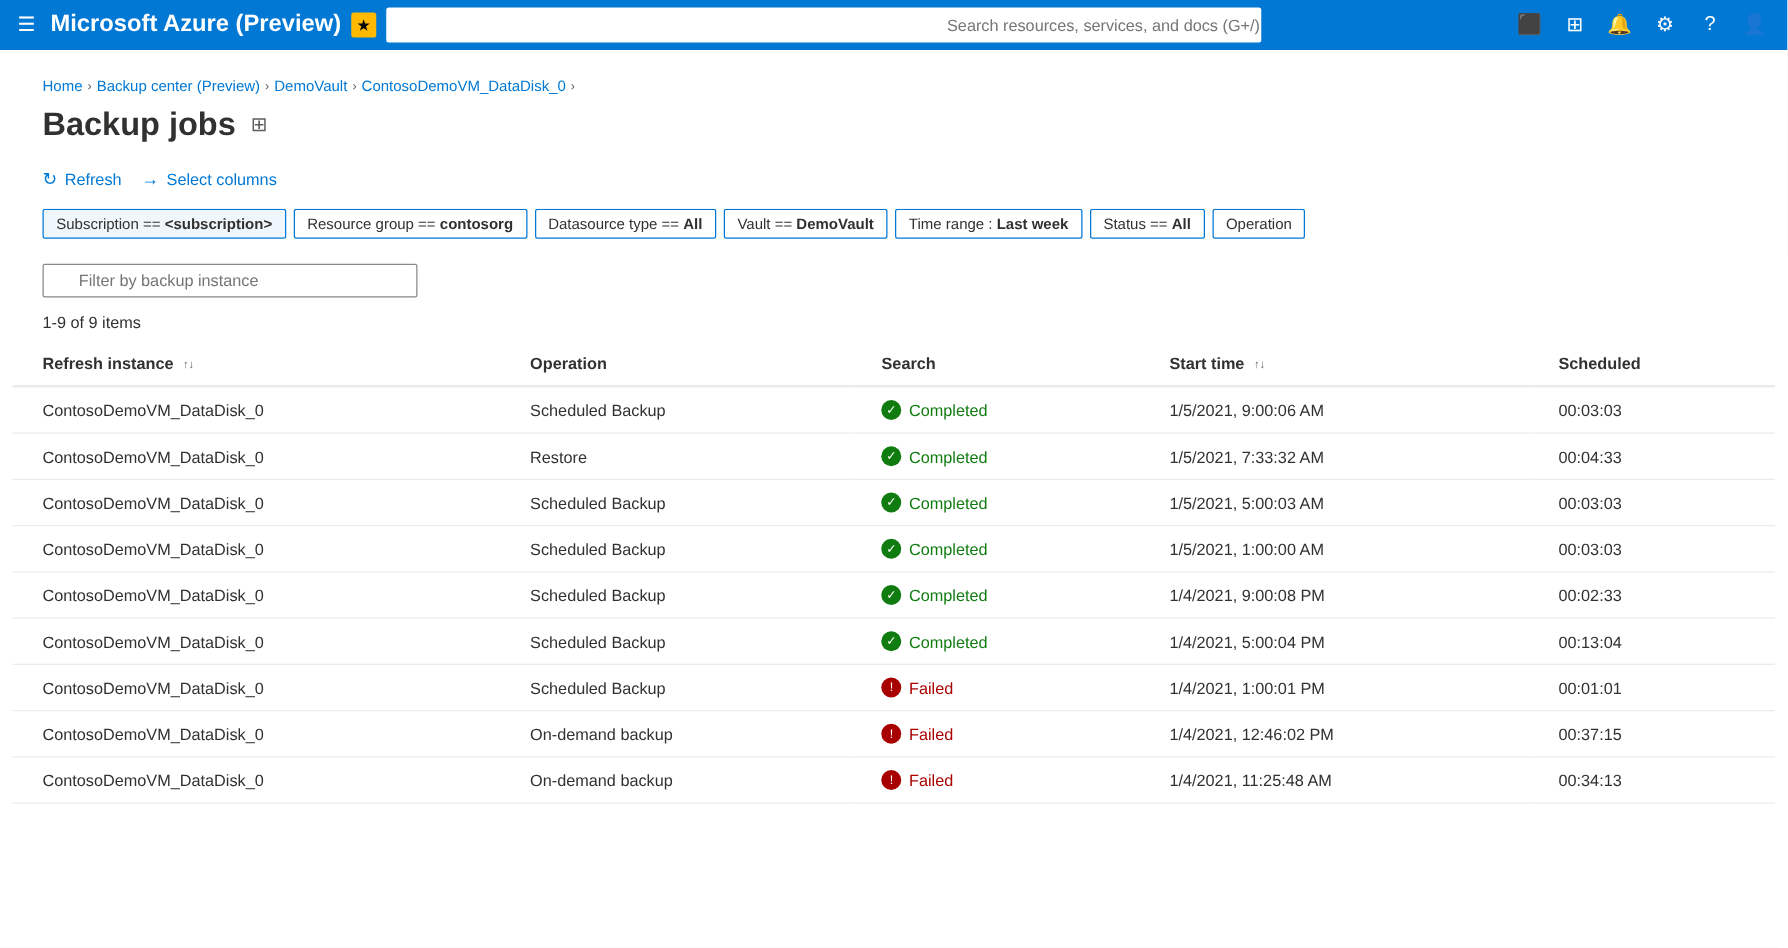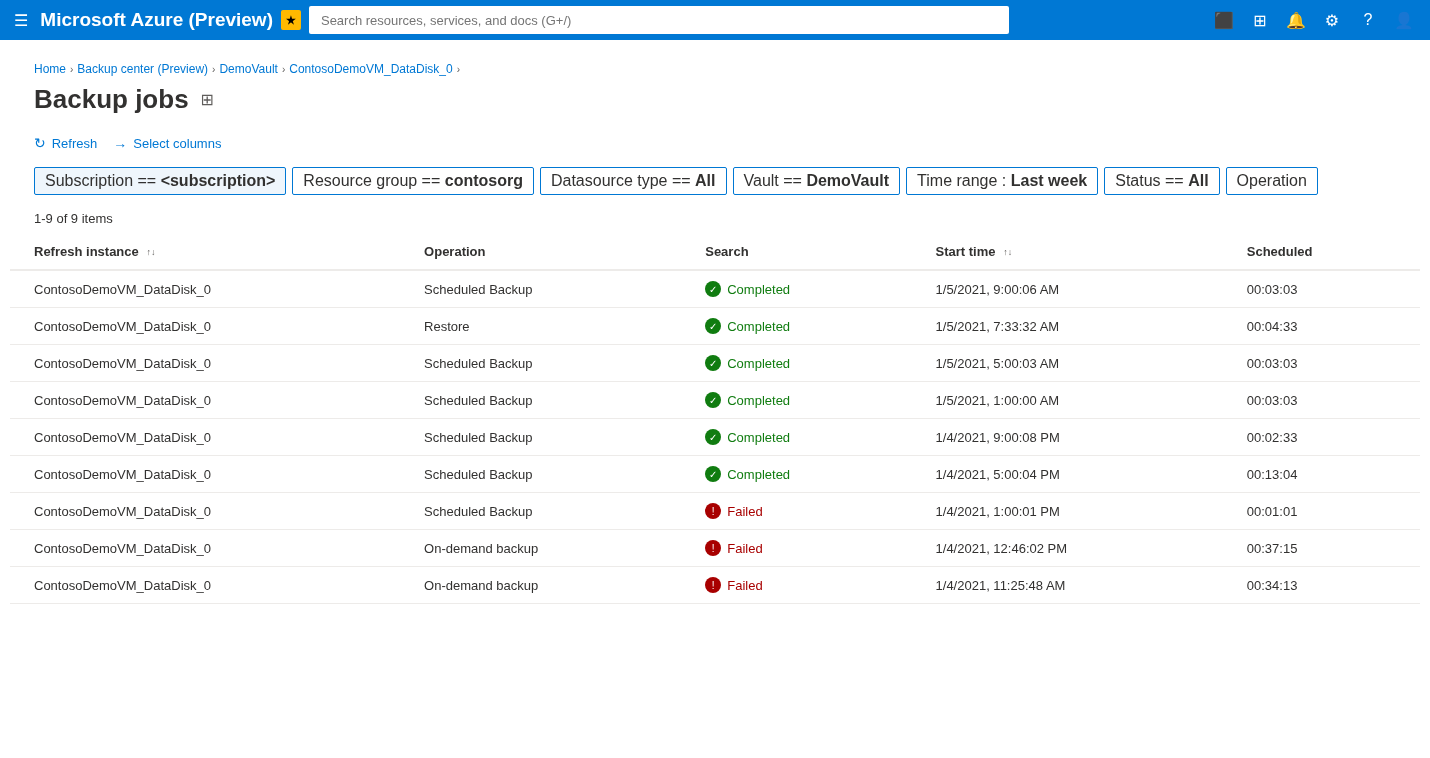--- a/index.html
+++ b/index.html
@@ -27,25 +27,26 @@
       height: 20px;
       display: flex;
       align-items: center;
       justify-content: center;
     }
     .topbar-search {
       flex: 1;
       height: 28px;
       border-radius: 2px;
       border: none;
-      padding: 0 12px;
+      padding: 0 1px;
       font-size: 13px;
       color: #b91c1c;
       background: white;
       max-width: 700px;
+      text-align: right;
     }
     .topbar-icons {
       display: flex;
       align-items: center;
       gap: 4px;
       margin-left: auto;
     }
     .topbar-icon-btn {
       width: 32px;
       height: 32px;
@@ -120,21 +121,21 @@
       display: flex;
       align-items: center;
       gap: 6px;
       flex-wrap: nowrap;
       overflow: hidden;
     }
     .filter-chip {
       border: 1px solid #0078d4;
       border-radius: 2px;
       padding: 4px 10px;
-      font-size: 16px;
+      font-size: 12px;
       cursor: pointer;
       white-space: nowrap;
       background: white;
       color: #323130;
     }
     .filter-chip.active {
       background: #eff6fc;
       border-color: #0078d4;
     }
     .filter-chip-text b { font-weight: 600; }
@@ -357,20 +358,25 @@
       <span class="filter-chip-text">Time range : <b>Last week</b></span>
     </div>
     <div class="filter-chip">
       <span class="filter-chip-text">Status == <b>All</b></span>
     </div>
     <div class="filter-chip">
       <span class="filter-chip-text">Operation</span>
     </div>
   </div>
 
+  <div class="search-filter-row">
+    <div class="search-filter-wrapper">
+      <input class="search-filter-input" type="text" placeholder="Filter by backup instance" style="">
+    </div>
+  </div>
 
   <div class="count-row">
     <span>1-9 of 9 items</span>
   </div>
 
   <div class="table-container">
     <table>
       <thead>
         <tr>
           <th>

